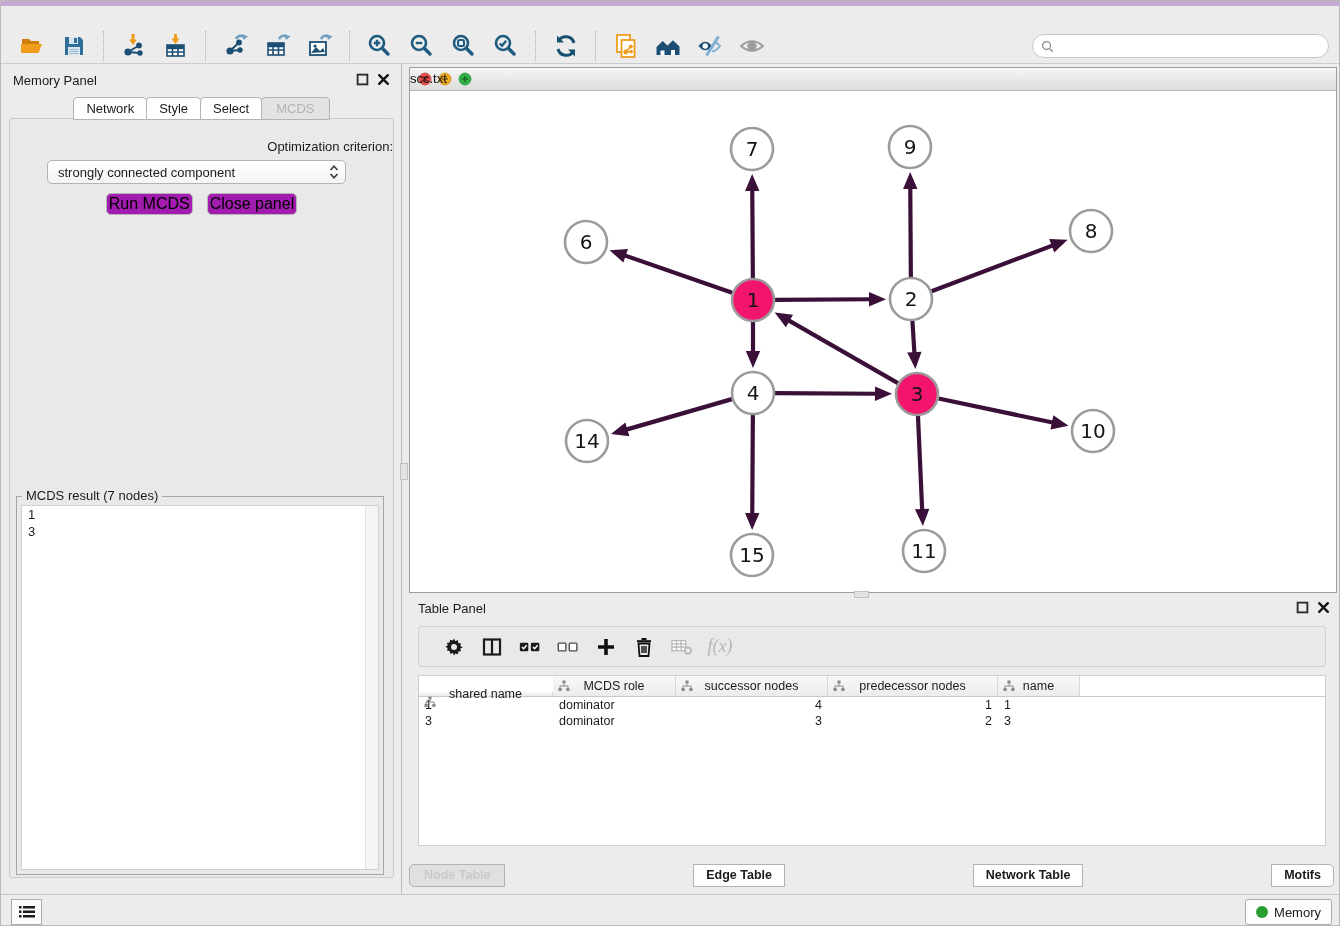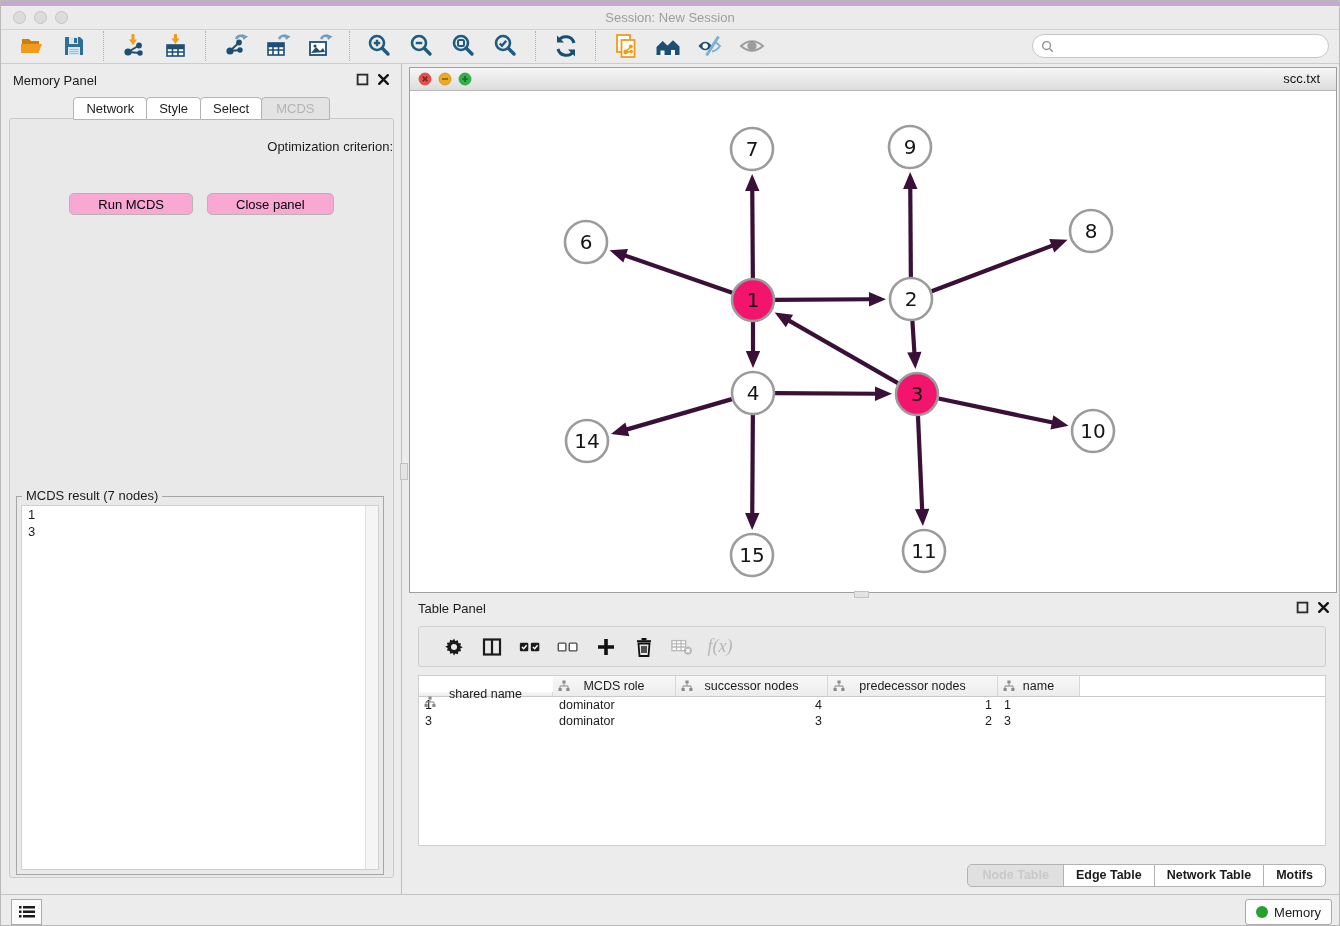--- a/index.html
+++ b/index.html
@@ -36,34 +36,34 @@
        margin-right:-1px;border-radius:4px 4px 0 0;cursor:pointer;white-space:nowrap;}
   .tab.active{background:#e3e3e3;color:#b3b3b3;z-index:3;padding:0 14px;}
   .cp-body{position:absolute;top:54px;left:8px;right:7px;bottom:16px;background:#e9e9e9;
            border:1px solid #cbcbcb;border-radius:3px;}
   .opt-label{margin-top:20px;text-align:right;}
   .criterion{position:absolute;left:37px;right:47px;top:41px;height:22px;background:linear-gradient(#ffffff,#f4f4f4);
              border:1px solid #b3b3b3;border-radius:5px;display:flex;align-items:center;
              padding:0 6px 0 10px;cursor:pointer;}
   .criterion .val{flex:1;}
   .cp-buttons{position:absolute;top:74px;left:0;right:0;display:flex;justify-content:center;gap:14px;}
-  .btn{background:#f9a8d4;border:1px solid #b5b5b5;border-radius:5px;height:22px;padding:0 28px;
-       font-size:13px;font-family:"Liberation Sans",sans-serif;cursor:pointer;}
+  .btn{background:#a21caf;border:1px solid #b5b5b5;border-radius:5px;height:22px;padding:0 2px;
+       font-size:16px;font-family:"Liberation Sans",sans-serif;cursor:pointer;}
   .result-group{position:absolute;left:6px;right:9px;top:377px;bottom:2px;border:1px solid #a6a6a6;}
   .result-legend{position:absolute;top:-9px;left:5px;background:#e9e9e9;padding:0 4px;}
   .result-inner{position:absolute;left:4px;right:4px;top:8px;bottom:4px;background:#fff;
                 border:1px solid #cfcfcf;overflow:hidden;}
   .result-line{padding:1px 0 0 6px;line-height:16px;}
   .result-scroll{position:absolute;right:0;top:0;bottom:0;width:12px;background:#f5f5f5;border-left:1px solid #e0e0e0;}
   
   .net-frame{position:absolute;left:408px;top:66px;width:926px;height:524px;background:#fff;
              border:1px solid #9f9f9f;box-sizing:content-box;}
   .net-title{position:relative;height:22px;background:linear-gradient(#f6f6f6,#dddddd);
              border-bottom:1px solid #b7b7b7;}
-  .net-title .title{position:absolute;left:0;right:16px;top:3px;text-align:right;color:#111;}
+  .net-title .title{position:absolute;left:0;right:16px;top:3px;text-align:left;color:#111;}
   .traffic{position:absolute;top:4px;width:14px;height:14px;cursor:pointer;}
   .net-canvas{width:926px;height:501px;display:block;}
   .split-handle-v{position:absolute;left:399px;top:462px;width:8px;height:17px;background:#e3e3e3;
                   border:1px solid #c2c2c2;box-sizing:border-box;}
   .split-handle-h{position:absolute;left:853px;top:590px;width:15px;height:7px;background:#e3e3e3;
                   border:1px solid #c2c2c2;box-sizing:border-box;}
   
   .table-panel{position:absolute;left:408px;top:598px;width:932px;height:295px;}
   .tp-title{position:absolute;left:9px;top:2px;}
   .tp-toolbar{position:absolute;left:9px;right:15px;top:27px;height:41px;background:#e9e9e9;
@@ -74,21 +74,21 @@
   .fx-label{font-family:"Liberation Serif",serif;font-style:italic;font-size:18px;color:#b5b5b5;}
   .tablebox{position:absolute;left:9px;right:15px;top:76px;height:171px;background:#fff;
             border:1px solid #cfcfcf;box-sizing:border-box;overflow:hidden;}
   .thead{display:flex;height:20px;border-bottom:1px solid #c9c9c9;}
   .th{position:relative;background:linear-gradient(#f8f8f8,#ececec);border-right:1px solid #d8d8d8;
       box-sizing:border-box;display:flex;align-items:center;justify-content:center;
       font-size:12.5px;cursor:pointer;}
   .th .tree{position:absolute;left:5px;top:4px;display:flex;}
   .trow{display:flex;height:16px;font-size:12.5px;}
   .td{box-sizing:border-box;padding:0 6px;line-height:16px;overflow:hidden;cursor:default;}
-  .tp-tabs{position:absolute;left:0;right:16px;top:265px;display:flex;justify-content:flex-end;}
+  .tp-tabs{position:absolute;left:0;right:8px;top:265px;display:flex;justify-content:space-between;}
   .tp-tabs .tab{border-radius:0;font-weight:bold;font-size:12.5px;}
   .tp-tabs .tab:first-child{border-radius:5px 0 0 5px;}
   .tp-tabs .tab:last-child{border-radius:0 5px 5px 0;}
   .tp-tabs .tab.active{background:#e0e0e0;color:#c9c9c9;}
   
   .status-bar{position:absolute;left:0;right:0;top:893px;height:33px;border-top:1px solid #c3c3c3;}
   .status-list-btn{position:absolute;left:10px;top:4px;width:29px;height:24px;background:#fbfbfb;
                    border:1px solid #ababab;display:flex;align-items:center;justify-content:center;cursor:pointer;}
   .memory-btn{position:absolute;right:7px;top:4px;height:24px;background:#fdfdfd;border:1px solid #ababab;
               border-radius:3px;display:flex;align-items:center;gap:6px;padding:0 10px;cursor:pointer;
@@ -96,26 +96,20 @@
   .memory-dot{width:12px;height:12px;border-radius:50%;background:#28a030;}
   .disabled{cursor:default;}
 </style>
 </head>
 <body>
 
 <div class="app">
 
   <div class="purple-strip"></div>
 
-  <div class="titlebar">
-    <span class="mac-dot" style="left:12px;"></span>
-    <span class="mac-dot" style="left:33px;"></span>
-    <span class="mac-dot" style="left:54px;"></span>
-    <div class="title">Session: New Session</div>
-  </div>
 
   <div class="main-toolbar">
     <span style="display:flex;align-items:center;">
         <button class="tbtn">
           <span class="icon">
             <svg viewBox="0 0 26 26">
               <path d="M3 6h7l2 2h8v3H3z" fill="#d07e08"></path>
               <path d="M2 11h21l-3.5 9H2z" fill="#ef9c1b"></path>
             </svg>
           </span>
@@ -302,20 +296,27 @@
           <path d="M2 2l8 8M10 2l-8 8" stroke="#151515" stroke-width="2.2" stroke-linecap="round"></path>
         </svg></span>
     <div class="cp-tabs">
         <div class="tab">Network</div>
         <div class="tab">Style</div>
         <div class="tab">Select</div>
         <div class="tab active">MCDS</div>
       </div>
     <div class="cp-body">
       <div class="opt-label">Optimization criterion:</div>
+      <div class="criterion">
+        <span class="val">strongly connected component</span>
+        <svg viewBox="0 0 10 16" width="10" height="16">
+            <path d="M1.5 6L5 2.2 8.5 6" stroke="#3d3d3d" stroke-width="1.6" fill="none"></path>
+            <path d="M1.5 10L5 13.8 8.5 10" stroke="#3d3d3d" stroke-width="1.6" fill="none"></path>
+          </svg>
+      </div>
       <div class="cp-buttons">
         <button class="btn">Run MCDS</button>
         <button class="btn">Close panel</button>
       </div>
       <div class="result-group">
         <span class="result-legend">MCDS result (7 nodes)</span>
         <div class="result-inner">
           <div>
               <div class="result-line">1</div>
               <div class="result-line">3</div>

